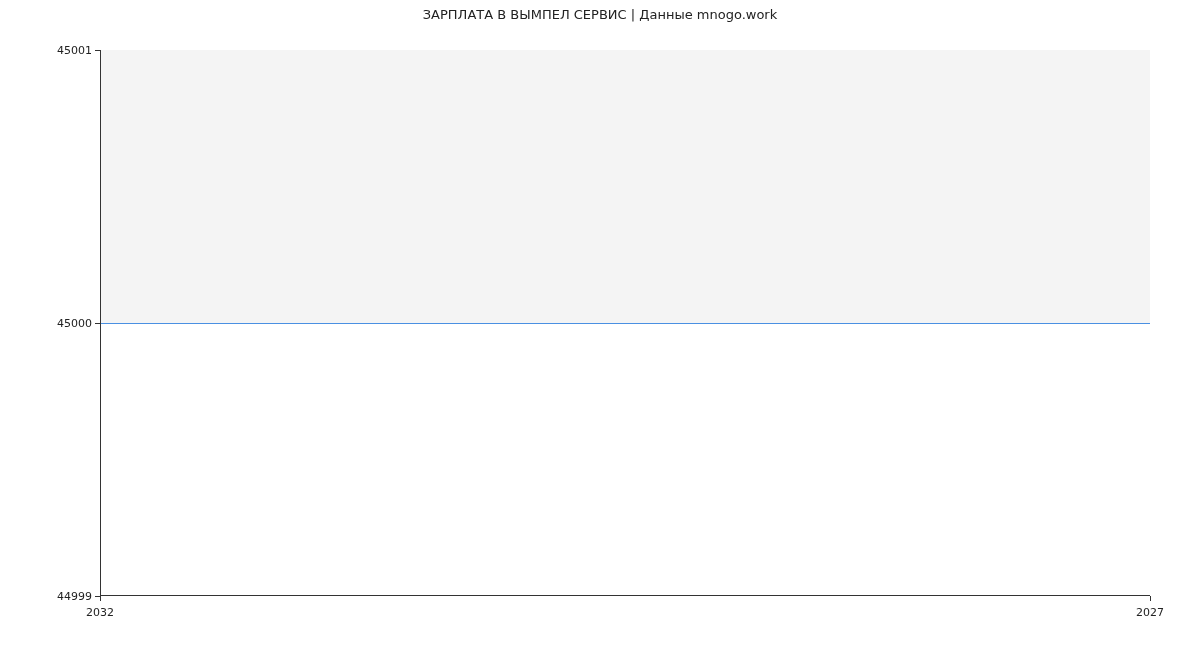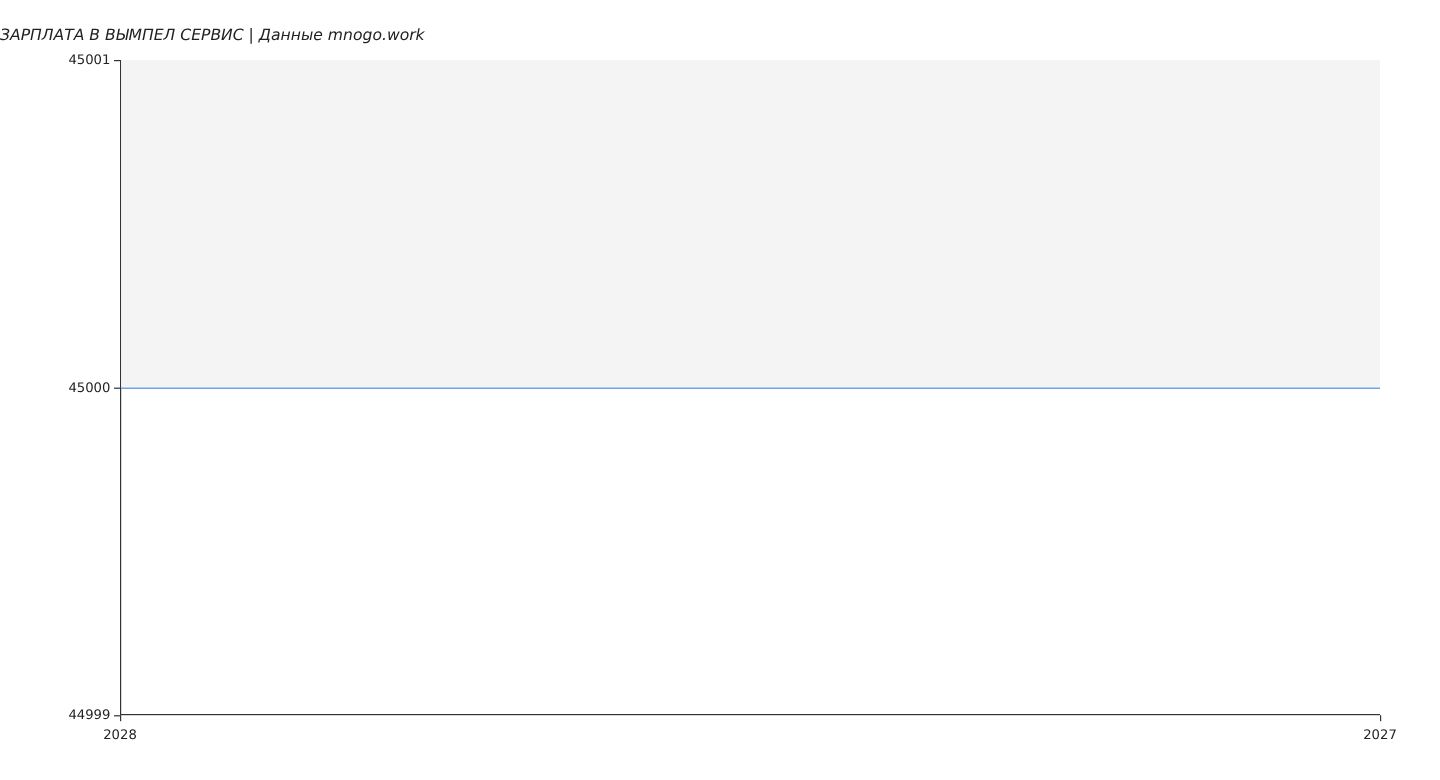--- a/index.html
+++ b/index.html
@@ -11,26 +11,26 @@
     font-family: "DejaVu Sans", "Liberation Sans", Arial, sans-serif;
     overflow: hidden;
   }
   .chart-wrap {
     position: relative;
     width: 1200px;
     height: 650px;
   }
   .title {
     position: absolute;
-    top: 22px;
+    top: 7px;
     left: 0;
     width: 100%;
+    text-align: center;
     font-size: 13px;
     color: #222;
-    font-style: italic;
   }
   .plot-area {
     position: absolute;
     left: 100px;
     top: 50px;
     width: 1050px;   
     height: 546px;   
     box-sizing: border-box;
     border-left: 1px solid #333;
     border-bottom: 1px solid #333;
@@ -85,21 +85,21 @@
   <div class="tick ytick" style="top:323px"></div>
   <div class="tick ytick" style="top:50px"></div>
 
   <div class="ylabel" style="top:596px">44999</div>
   <div class="ylabel" style="top:323px">45000</div>
   <div class="ylabel" style="top:50px">45001</div>
 
   <div class="tick xtick" style="left:100px"></div>
   <div class="tick xtick" style="left:1150px"></div>
 
-  <div class="xlabel" style="left:100px">2028</div>
+  <div class="xlabel" style="left:100px">2032</div>
   <div class="xlabel" style="left:1150px">2027</div>
 
   <div class="plot-area">
     <div class="fill"></div>
     <div class="series-line"></div>
   </div>
 
 </div>
 
 </body></html>

